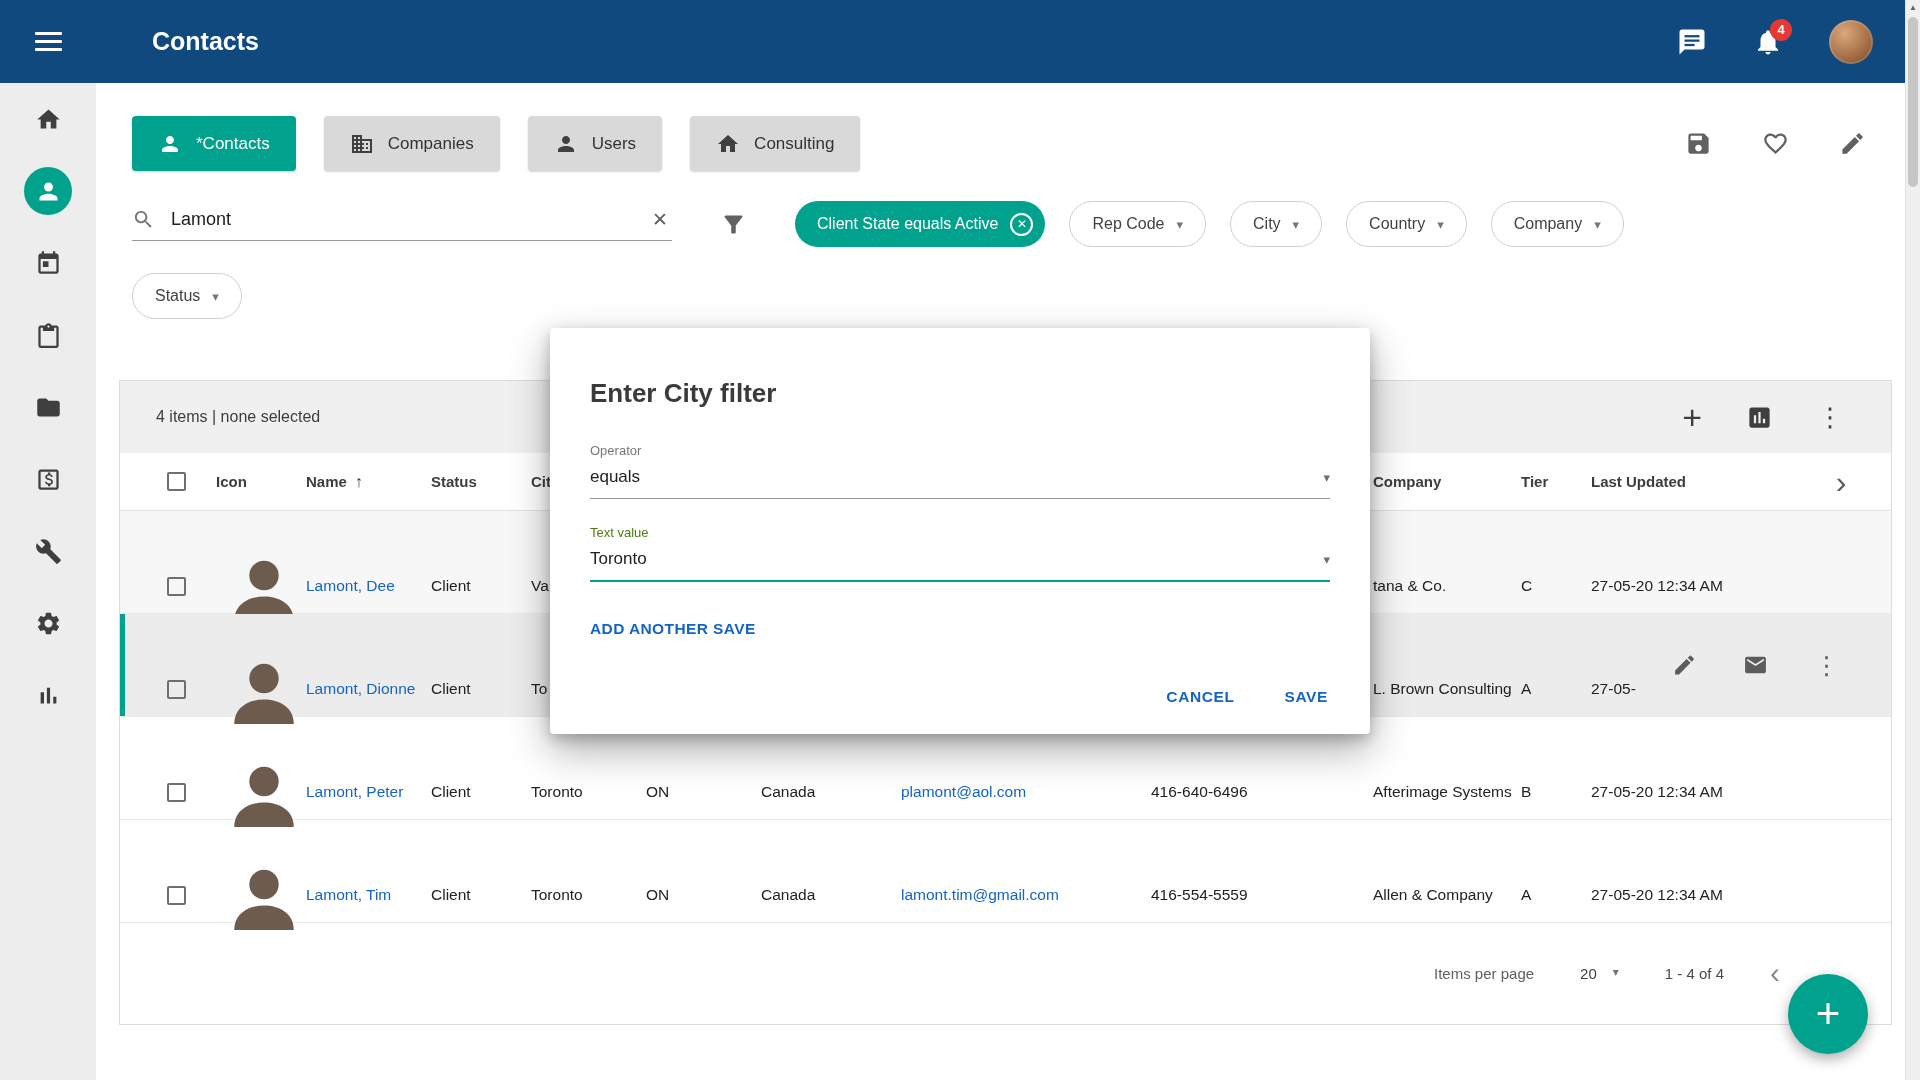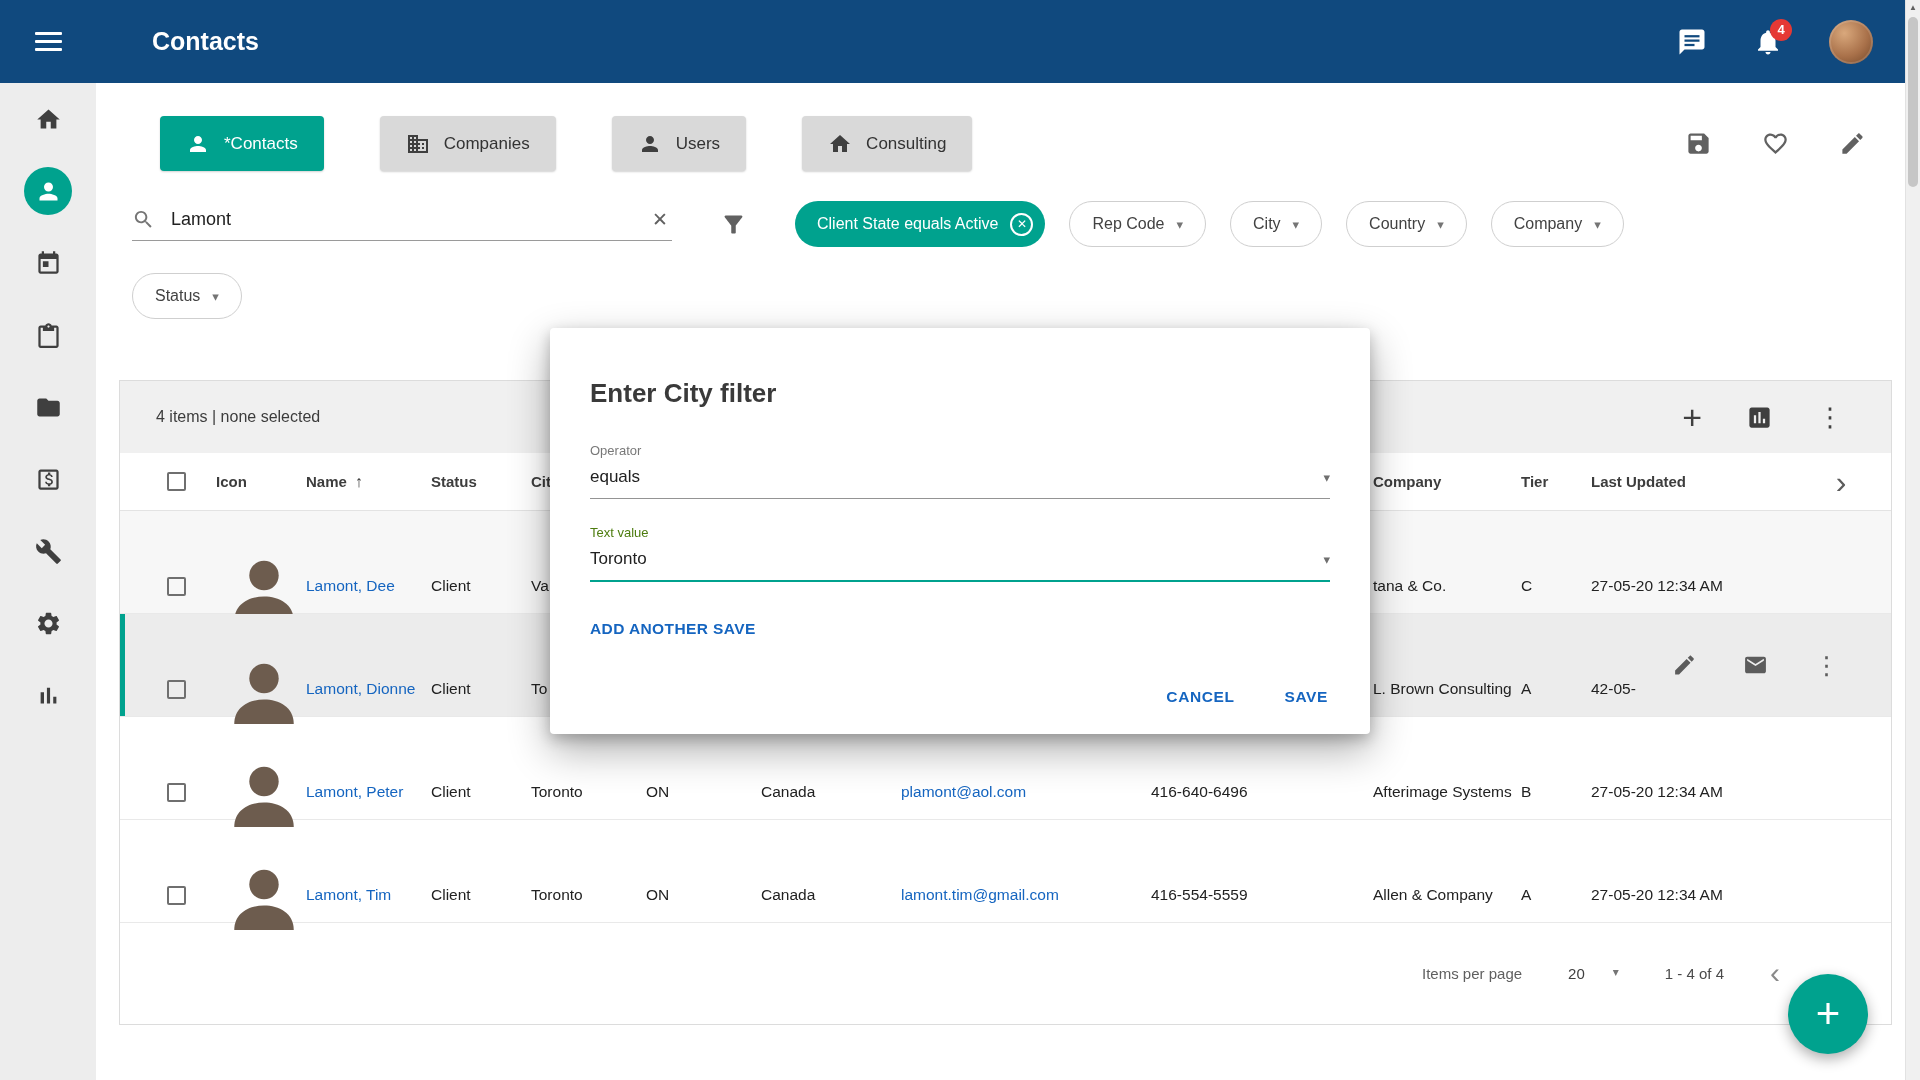--- a/index.html
+++ b/index.html
@@ -47,21 +47,20 @@
 
   
   .main { position:absolute; top:83px; left:96px; right:15px; bottom:0; background:#fff; }
 
   .toolbar { margin:33px 0 0 36px; display:flex; align-items:center; position:relative; }
   .tab-btn {
     height:55px; padding:0 26px; margin-right:28px; border:none; border-radius:4px;
     background:#d9d9d9; color:#333; font-size:17px; font-family:inherit;
     display:inline-flex; align-items:center; gap:14px; cursor:pointer;
     box-shadow:0 1px 2px rgba(0,0,0,.18);
-    margin-left:28px;
   }
   .tab-btn svg { width:24px; height:24px; fill:#3f3f3f; }
   .tab-btn.active { background:#00a28e; color:#fff; }
   .tab-btn.active svg { fill:#fff; }
   .toolbar-icons { position:absolute; right:39px; top:14px; display:flex; gap:50px; }
   .icon-btn { background:none; border:none; cursor:pointer; padding:0; }
   .icon-btn svg { width:27px; height:27px; fill:#616161; }
 
   .filter-row { margin:30px 0 0 36px; display:flex; align-items:center; }
   .search-box { width:540px; display:flex; gap:14px;
@@ -119,21 +118,21 @@
   .sort-arrow { font-size:16px; margin-left:8px; color:#3d3d3d; }
   .cell-chevron { display:flex; justify-content:center; }
   .chev { font-size:32px; color:#5c5c5c; line-height:1; background:none; border:none; cursor:pointer; font-family:inherit; }
   .row-actions { position:absolute; right:52px; top:50%; transform:translateY(-50%);
     display:flex; align-items:center; gap:46px; }
   .row-actions svg { width:25px; height:25px; fill:#5c5c5c; }
   .row-actions .glyph-kebab { color:#5c5c5c; font-size:25px; }
 
   .t-foot { height:100px; display:flex; align-items:center; justify-content:flex-end;
     gap:40px; padding-right:105px; font-size:15px; color:#5f5f5f; }
-  .per-page { display:flex; gap:28px; color:#3f3f3f; cursor:pointer;
+  .per-page { display:flex; gap:16px; color:#3f3f3f; cursor:pointer;
     background:none; border:none; font-size:15px; font-family:inherit; }
   .per-page .caret { font-size:12px; color:#757575; }
   .range { color:#4a4a4a; }
   .pg-chev { font-size:30px; color:#8a8a8a; background:none; border:none; cursor:pointer; line-height:1; font-family:inherit; }
 
   
   .fab {
     position:absolute; left:1788px; top:974px; width:80px; height:80px; border-radius:50%;
     background:#00a28e; color:#fff; border:none; cursor:pointer; z-index:6;
     font-size:42px; font-weight:300; display:flex; align-items:center; justify-content:center;
@@ -465,21 +464,21 @@
             </svg></span></div>
       <div><span class="name-link">Lamont, Dionne</span></div>
       <div>Client</div>
       <div>To</div>
       <div></div>
       <div></div>
       <div></div>
       <div></div>
       <div>L. Brown Consulting</div>
       <div>A</div>
-      <div>42-05-</div>
+      <div>27-05-</div>
       <div></div>
       <div class="row-actions">
         <button class="glyph-btn">
             <svg class="ic">
               <use href="#i-pencil"></use>
             </svg>
           </button>
         <button class="glyph-btn">
             <svg class="ic">
               <use href="#i-mail"></use>

